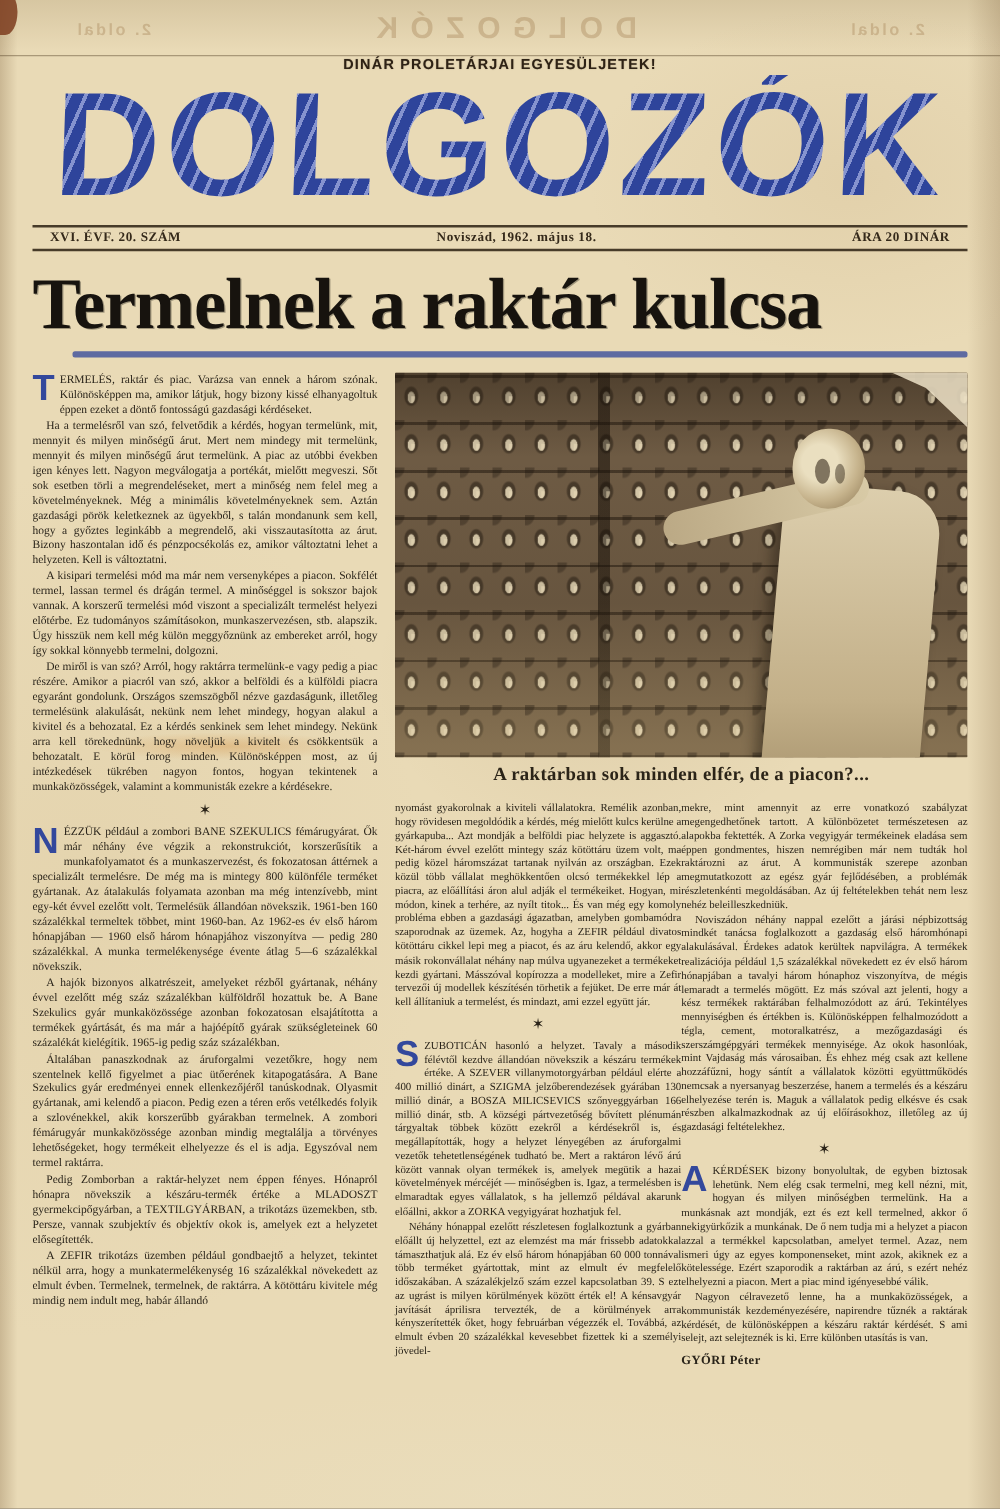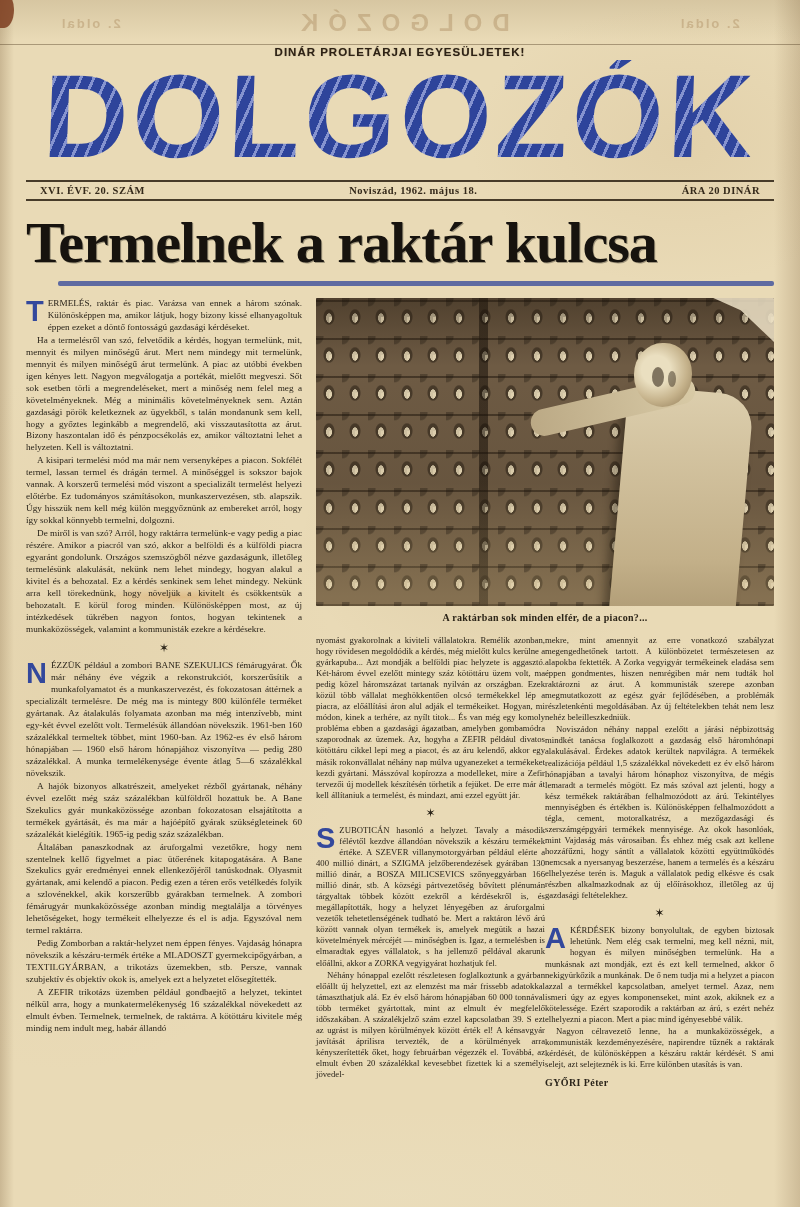--- a/index.html
+++ b/index.html
@@ -76,21 +76,21 @@
     background:rgba(238,227,200,.85);clip-path:polygon(18% 0,100% 0,100% 100%,55% 28%);}
   .person-coat{position:absolute;left:66%;top:30%;width:126px;height:240px;
     background:linear-gradient(175deg,#ddcfae,#c3b089 70%,#a8946e);
     border-radius:22px 34px 8px 10px;transform:rotate(5deg);box-shadow:-6px 4px 10px rgba(20,14,8,.4);}
   .person-arm{position:absolute;left:46.5%;top:31%;width:168px;height:27px;
     background:linear-gradient(90deg,#bba985,#d8caa6);border-radius:14px;transform:rotate(-13deg);}
   .person-head{position:absolute;left:69.5%;top:14.5%;width:58px;height:64px;border-radius:50% 48% 52% 50%;
     background:radial-gradient(circle at 38% 42%, #eadfc0 28%, #c5b28b 60%, #907b57 95%);}
   .person-head:after{content:"";position:absolute;left:30%;top:38%;width:12px;height:20px;border-radius:50%;
     background:rgba(40,28,15,.55);box-shadow:14px 2px 0 -2px rgba(40,28,15,.45);}
-  .caption{margin:6px 0 4px;text-align:center;font-weight:bold;font-size:10px;color:#2b2418;letter-spacing:.3px;font-family:Liberation Serif, serif;}
+  .caption{margin:6px 0 4px;text-align:center;font-weight:bold;font-size:15px;color:#2b2418;letter-spacing:.3px;font-family:Liberation Serif, serif;}
   .lower-cols{display:flex;font-size:8.7px;line-height:1.27;margin-top:12px;}
   .lower-cols .col{flex:1;min-width:0;}
   .para{margin:0 0 1px;text-indent:11px;}
   .para.noindent{text-indent:0;}
   .para.has-drop{text-indent:0;}
   .dropcap{float:left;font-family:"Liberation Sans",sans-serif;font-weight:bold;
     font-size:29px;line-height:24px;color:#33489c;margin:1px 4px 0 0;}
   .star-sep{text-align:center;font-size:12px;margin:5px 0 4px;color:#2b2418;}
   .byline{font-weight:bold;font-size:10px;padding-right:16px;margin-top:7px;letter-spacing:.4px;}
 </style>
@@ -125,21 +125,21 @@
   <div class="content">
     <div class="col col1">
         <p class="para has-drop"><span class="dropcap">T</span>ERMELÉS, raktár és piac. Varázsa van ennek a három szónak. Különösképpen ma, amikor látjuk, hogy bizony kissé elhanyagoltuk éppen ezeket a döntő fontosságú gazdasági kérdéseket.</p>
         <p class="para">Ha a termelésről van szó, felvetődik a kérdés, hogyan termelünk, mit, mennyit és milyen minőségű árut. Mert nem mindegy mit termelünk, mennyit és milyen minőségű árut termelünk. A piac az utóbbi években igen kényes lett. Nagyon megválogatja a portékát, mielőtt megveszi. Sőt sok esetben törli a megrendeléseket, mert a minőség nem felel meg a követelményeknek. Még a minimális követelményeknek sem. Aztán gazdasági pörök keletkeznek az ügyekből, s talán mondanunk sem kell, hogy a győztes leginkább a megrendelő, aki visszautasította az árut. Bizony haszontalan idő és pénzpocsékolás ez, amikor változtatni lehet a helyzeten. Kell is változtatni.</p>
         <p class="para">A kisipari termelési mód ma már nem versenyképes a piacon. Sokfélét termel, lassan termel és drágán termel. A minőséggel is sokszor bajok vannak. A korszerű termelési mód viszont a specializált termelést helyezi előtérbe. Ez tudományos számításokon, munkaszervezésen, stb. alapszik. Úgy hisszük nem kell még külön meggyőznünk az embereket arról, hogy így sokkal könnyebb termelni, dolgozni.</p>
         <p class="para">De miről is van szó? Arról, hogy raktárra termelünk-e vagy pedig a piac részére. Amikor a piacról van szó, akkor a belföldi és a külföldi piacra egyaránt gondolunk. Országos szemszögből nézve gazdaságunk, illetőleg termelésünk alakulását, nekünk nem lehet mindegy, hogyan alakul a kivitel és a behozatal. Ez a kérdés senkinek sem lehet mindegy. Nekünk arra kell törekednünk, hogy növeljük a kivitelt és csökkentsük a behozatalt. E körül forog minden. Különösképpen most, az új intézkedések tükrében nagyon fontos, hogyan tekintenek a munkaközösségek, valamint a kommunisták ezekre a kérdésekre.</p>
         <div class="star-sep">✶</div>
         <p class="para has-drop"><span class="dropcap">N</span>ÉZZÜK például a zombori BANE SZEKULICS fémárugyárat. Ők már néhány éve végzik a rekonstrukciót, korszerűsítik a munkafolyamatot és a munkaszervezést, és fokozatosan áttérnek a specializált termelésre. De még ma is mintegy 800 különféle terméket gyártanak. Az átalakulás folyamata azonban ma még intenzívebb, mint egy-két évvel ezelőtt volt. Termelésük állandóan növekszik. 1961-ben 160 százalékkal termeltek többet, mint 1960-ban. Az 1962-es év első három hónapjában — 1960 első három hónapjához viszonyítva — pedig 280 százalékkal. A munka termelékenysége évente átlag 5—6 százalékkal növekszik.</p>
         <p class="para">A hajók bizonyos alkatrészeit, amelyeket rézből gyártanak, néhány évvel ezelőtt még száz százalékban külföldről hozattuk be. A Bane Szekulics gyár munkaközössége azonban fokozatosan elsajátította a termékek gyártását, és ma már a hajóépítő gyárak szükségleteinek 60 százalékát kielégítik. 1965-ig pedig száz százalékban.</p>
         <p class="para">Általában panaszkodnak az áruforgalmi vezetőkre, hogy nem szentelnek kellő figyelmet a piac ütőerének kitapogatására. A Bane Szekulics gyár eredményei ennek ellenkezőjéről tanúskodnak. Olyasmit gyártanak, ami kelendő a piacon. Pedig ezen a téren erős vetélkedés folyik a szlovénekkel, akik korszerűbb gyárakban termelnek. A zombori fémárugyár munkaközössége azonban mindig megtalálja a törvényes lehetőségeket, hogy termékeit elhelyezze és el is adja. Egyszóval nem termel raktárra.</p>
-        <p class="para">Pedig Zomborban a raktár-helyzet nem éppen fényes. Vajdaság hónapra növekszik a készáru-termék értéke a MLADOSZT gyermekcipőgyárban, a TEXTILGYÁRBAN, a trikotázs üzemekben, stb. Persze, vannak szubjektív és objektív okok is, amelyek ezt a helyzetet elősegítették.</p>
+        <p class="para">Pedig Zomborban a raktár-helyzet nem éppen fényes. Hónapról hónapra növekszik a készáru-termék értéke a MLADOSZT gyermekcipőgyárban, a TEXTILGYÁRBAN, a trikotázs üzemekben, stb. Persze, vannak szubjektív és objektív okok is, amelyek ezt a helyzetet elősegítették.</p>
         <p class="para">A ZEFIR trikotázs üzemben például gondbaejtő a helyzet, tekintet nélkül arra, hogy a munkatermelékenység 16 százalékkal növekedett az elmult évben. Termelnek, termelnek, de raktárra. A kötöttáru kivitele még mindig nem indult meg, habár állandó</p>
       </div>
 
     <div class="right-region">
       <figure class="photo">
         <div class="photo-grain"></div>
         <div class="torn-corner"></div>
         <div class="person-coat"></div>
         <div class="person-arm"></div>
         <div class="person-head"></div>

